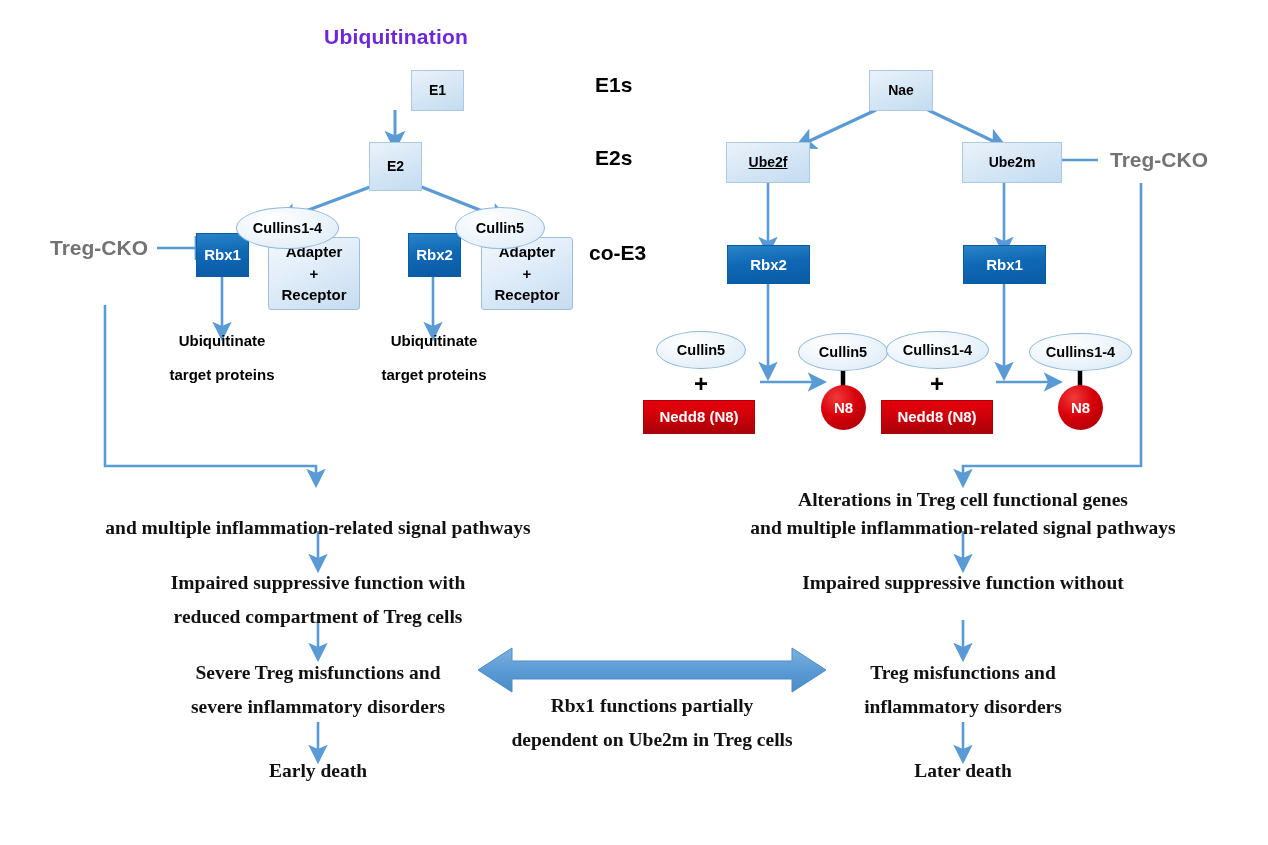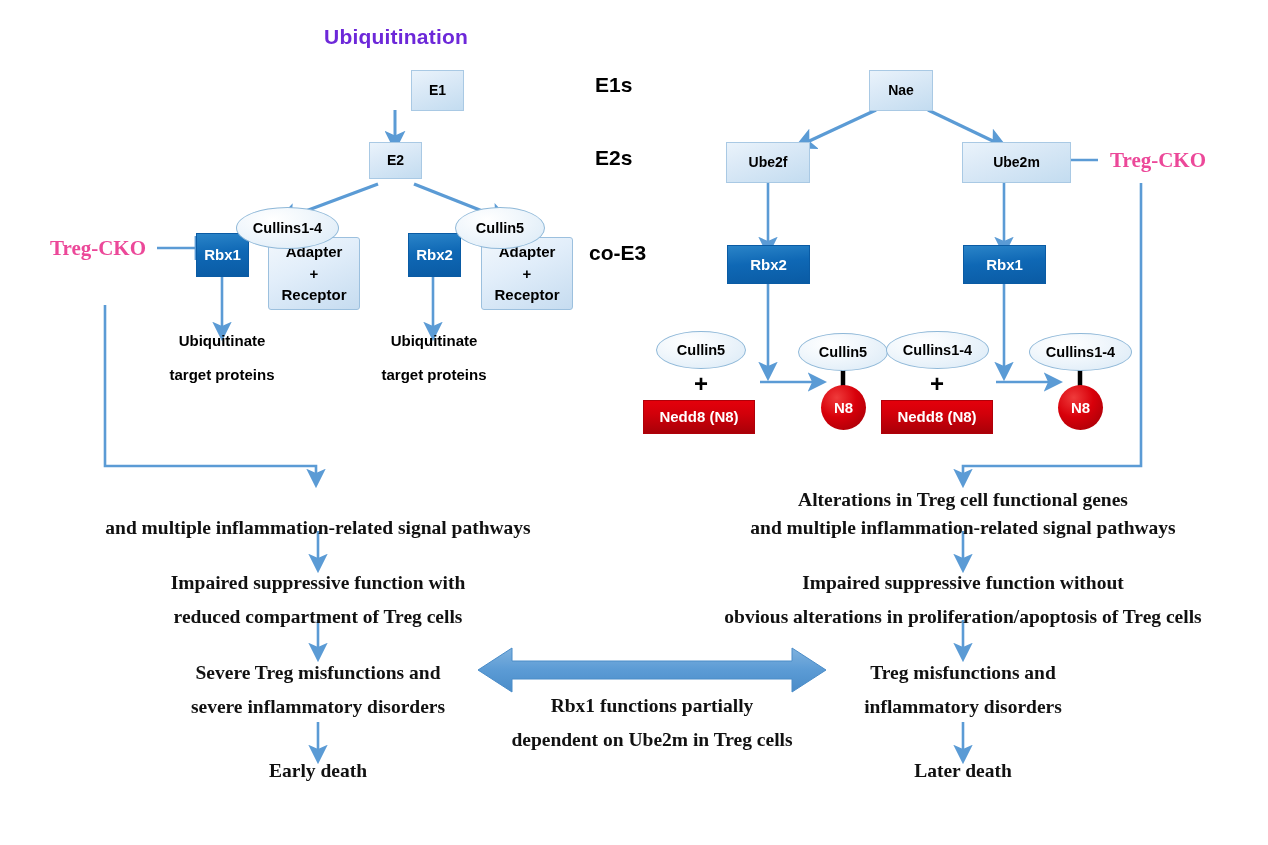--- a/index.html
+++ b/index.html
@@ -40,24 +40,24 @@
     color: #6d28d9;
     letter-spacing: .2px;
   }
   .stage-label {
     font-family: "Liberation Sans", sans-serif;
     font-weight: bold;
     font-size: 21px;
     color: #000000;
   }
   .cko-label {
-    font-family: Liberation Serif, serif;
+    font-family: Liberation Sans, sans-serif;
     font-weight: bold;
     font-size: 21px;
-    color: #ec4899;
+    color: #737373;
     white-space: nowrap;
   }
   
   .lbox {
     background: linear-gradient(160deg,#eaf3fb 0%, #dceaf7 35%, #c3dcf0 100%);
     border: 1px solid #a9c9e4;
     color: #000000;
     font-weight: bold;
     font-size: 14px;
     font-family: "Liberation Sans", sans-serif;
@@ -204,21 +204,21 @@
     <polygon points="478,670 512,648 512,661 792,661 792,648 826,670 792,692 792,679 512,679 512,692" fill="url(#boldArrowGrad)" stroke="#4a8cc8" stroke-width="1"></polygon>
   </svg>
 
   <div class="node col-title" style="left:246px; top:22px; width:300px; height:30px;">Ubiquitination</div>
 
   <div class="node stage-label" style="left:595px; top:72px; width:100px; height:26px; justify-content:flex-start;">E1s</div>
   <div class="node stage-label" style="left:595px; top:145px; width:100px; height:26px; justify-content:flex-start;">E2s</div>
   <div class="node stage-label" style="left:589px; top:240px; width:110px; height:26px; justify-content:flex-start;">co-E3</div>
 
   <div class="node lbox" style="left:369px; top:70px; width:53px; height:41px;margin-left:42px;">E1</div>
-  <div class="node lbox" style="left:369px; top:142px; width:53px; height:37px;text-align:right;">E2</div>
+  <div class="node lbox" style="left:369px; top:142px; width:53px; height:49px;text-align:right;">E2</div>
 
   <div class="node cko-label" style="left:50px; top:234px; width:110px; height:28px; justify-content:flex-start;">Treg-CKO</div>
 
   <div class="node adapter-box" style="left:268px; top:237px; width:92px; height:73px;">
     <span>Adapter</span>
     <span>+</span>
     <span>Receptor</span>
   </div>
   <div class="node rbx" style="left:196px; top:233px; width:53px; height:44px;">Rbx1</div>
   <div class="node cullin" style="left:236px; top:207px; width:103px; height:42px;">Cullins1-4</div>
@@ -231,22 +231,22 @@
   <div class="node rbx" style="left:408px; top:233px; width:53px; height:44px;">Rbx2</div>
   <div class="node cullin" style="left:455px; top:207px; width:90px; height:42px;">Cullin5</div>
 
   <div class="node sans-note" style="left:152px; top:330px; width:140px; height:22px;">Ubiquitinate</div>
   <div class="node sans-note" style="left:152px; top:364px; width:140px; height:22px;">target proteins</div>
   <div class="node sans-note" style="left:364px; top:330px; width:140px; height:22px;">Ubiquitinate</div>
   <div class="node sans-note" style="left:364px; top:364px; width:140px; height:22px;">target proteins</div>
 
   <div class="node lbox" style="left:869px; top:70px; width:64px; height:41px;">Nae</div>
 
-  <div class="node lbox" style="left:726px; top:142px; width:84px; height:41px;">Ube2f</div>
-  <div class="node lbox" style="left:962px; top:142px; width:109px; height:41px;">Ube2m</div>
+  <div class="node lbox" style="left:726px; top:142px; width:84px; height:41px;text-decoration:underline;">Ube2f</div>
+  <div class="node lbox" style="left:962px; top:142px; width:100px; height:41px;">Ube2m</div>
 
   <div class="node cko-label" style="left:1110px; top:146px; width:130px; height:28px; justify-content:flex-start;">Treg-CKO</div>
 
   <div class="node rbx" style="left:727px; top:245px; width:83px; height:39px;">Rbx2</div>
   <div class="node rbx" style="left:963px; top:245px; width:83px; height:39px;">Rbx1</div>
 
   <div class="node cullin" style="left:656px; top:331px; width:90px; height:38px;">Cullin5</div>
   <div class="node plus" style="left:681px; top:370px; width:40px; height:28px;">+</div>
   <div class="node nedd8" style="left:643px; top:400px; width:112px; height:34px;">Nedd8 (N8)</div>
   <div class="node cullin" style="left:798px; top:333px; width:90px; height:38px;">Cullin5</div>
@@ -265,21 +265,20 @@
 
   <div class="node outcome" style="left:18px; top:661px; width:600px; height:24px;">Severe Treg misfunctions and</div>
   <div class="node outcome" style="left:18px; top:695px; width:600px; height:24px;">severe inflammatory disorders</div>
 
   <div class="node outcome" style="left:18px; top:759px; width:600px; height:24px;">Early death</div>
 
   <div class="node outcome" style="left:663px; top:482px; width:600px; height:24px;margin-top:6px;">Alterations in Treg cell functional genes</div>
   <div class="node outcome" style="left:663px; top:516px; width:600px; height:24px;">and multiple inflammation-related signal pathways</div>
 
   <div class="node outcome" style="left:663px; top:571px; width:600px; height:24px;">Impaired suppressive function without</div>
-  <div class="node outcome" style="left:663px; top:605px; width:600px; height:24px;">obvious alterations in proliferation/apoptosis of Treg cells</div>
 
   <div class="node outcome" style="left:663px; top:661px; width:600px; height:24px;">Treg misfunctions and</div>
   <div class="node outcome" style="left:663px; top:695px; width:600px; height:24px;">inflammatory disorders</div>
 
   <div class="node outcome" style="left:663px; top:759px; width:600px; height:24px;">Later death</div>
 
   <div class="node outcome" style="left:452px; top:694px; width:400px; height:24px;">Rbx1 functions partially</div>
   <div class="node outcome" style="left:452px; top:728px; width:400px; height:24px;">dependent on Ube2m in Treg cells</div>
 
 </div>

